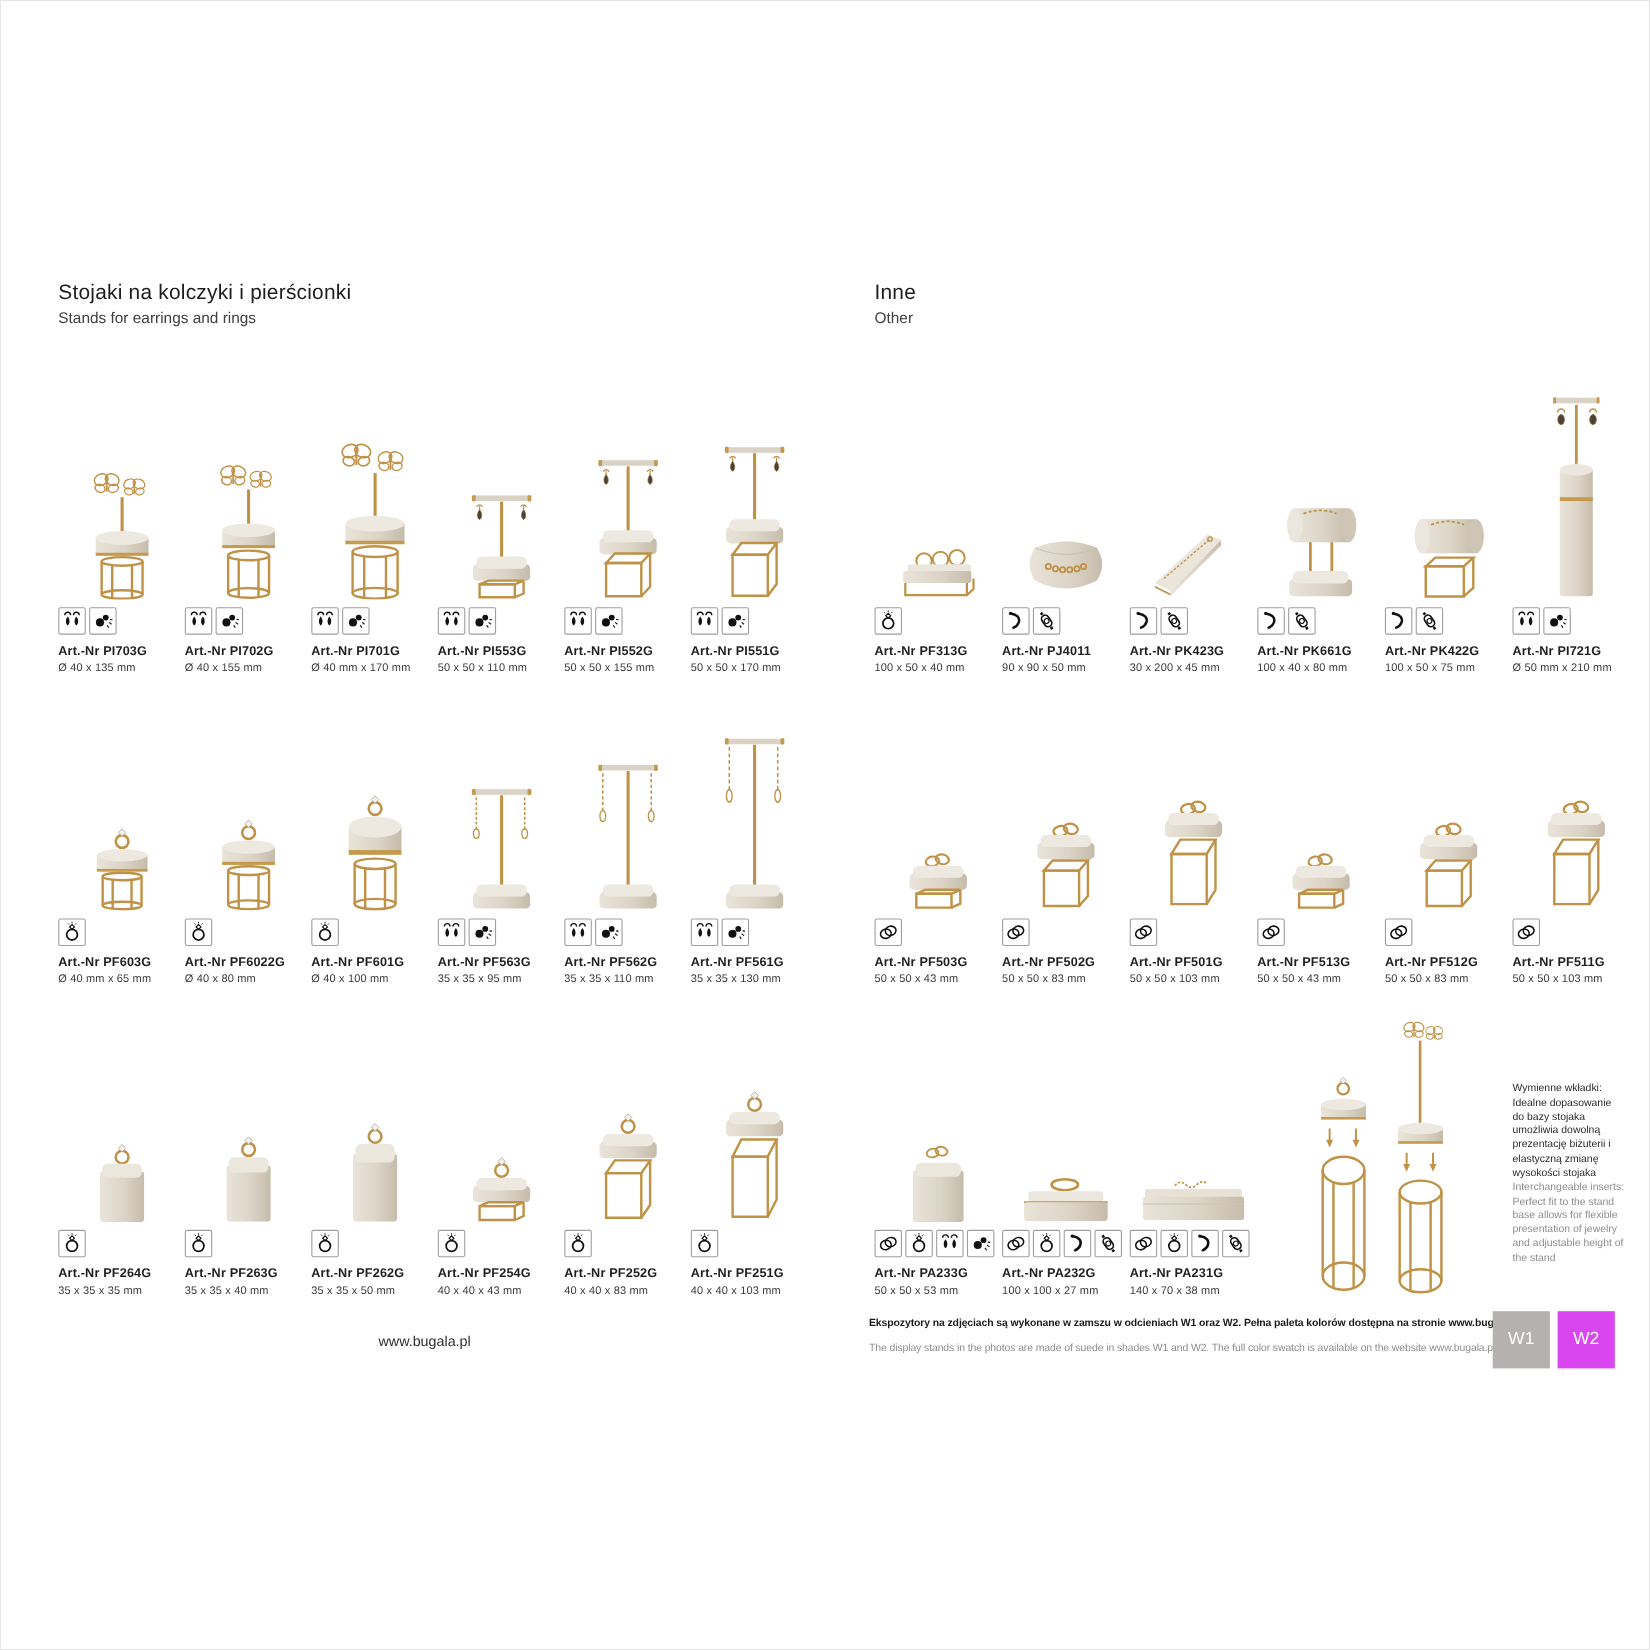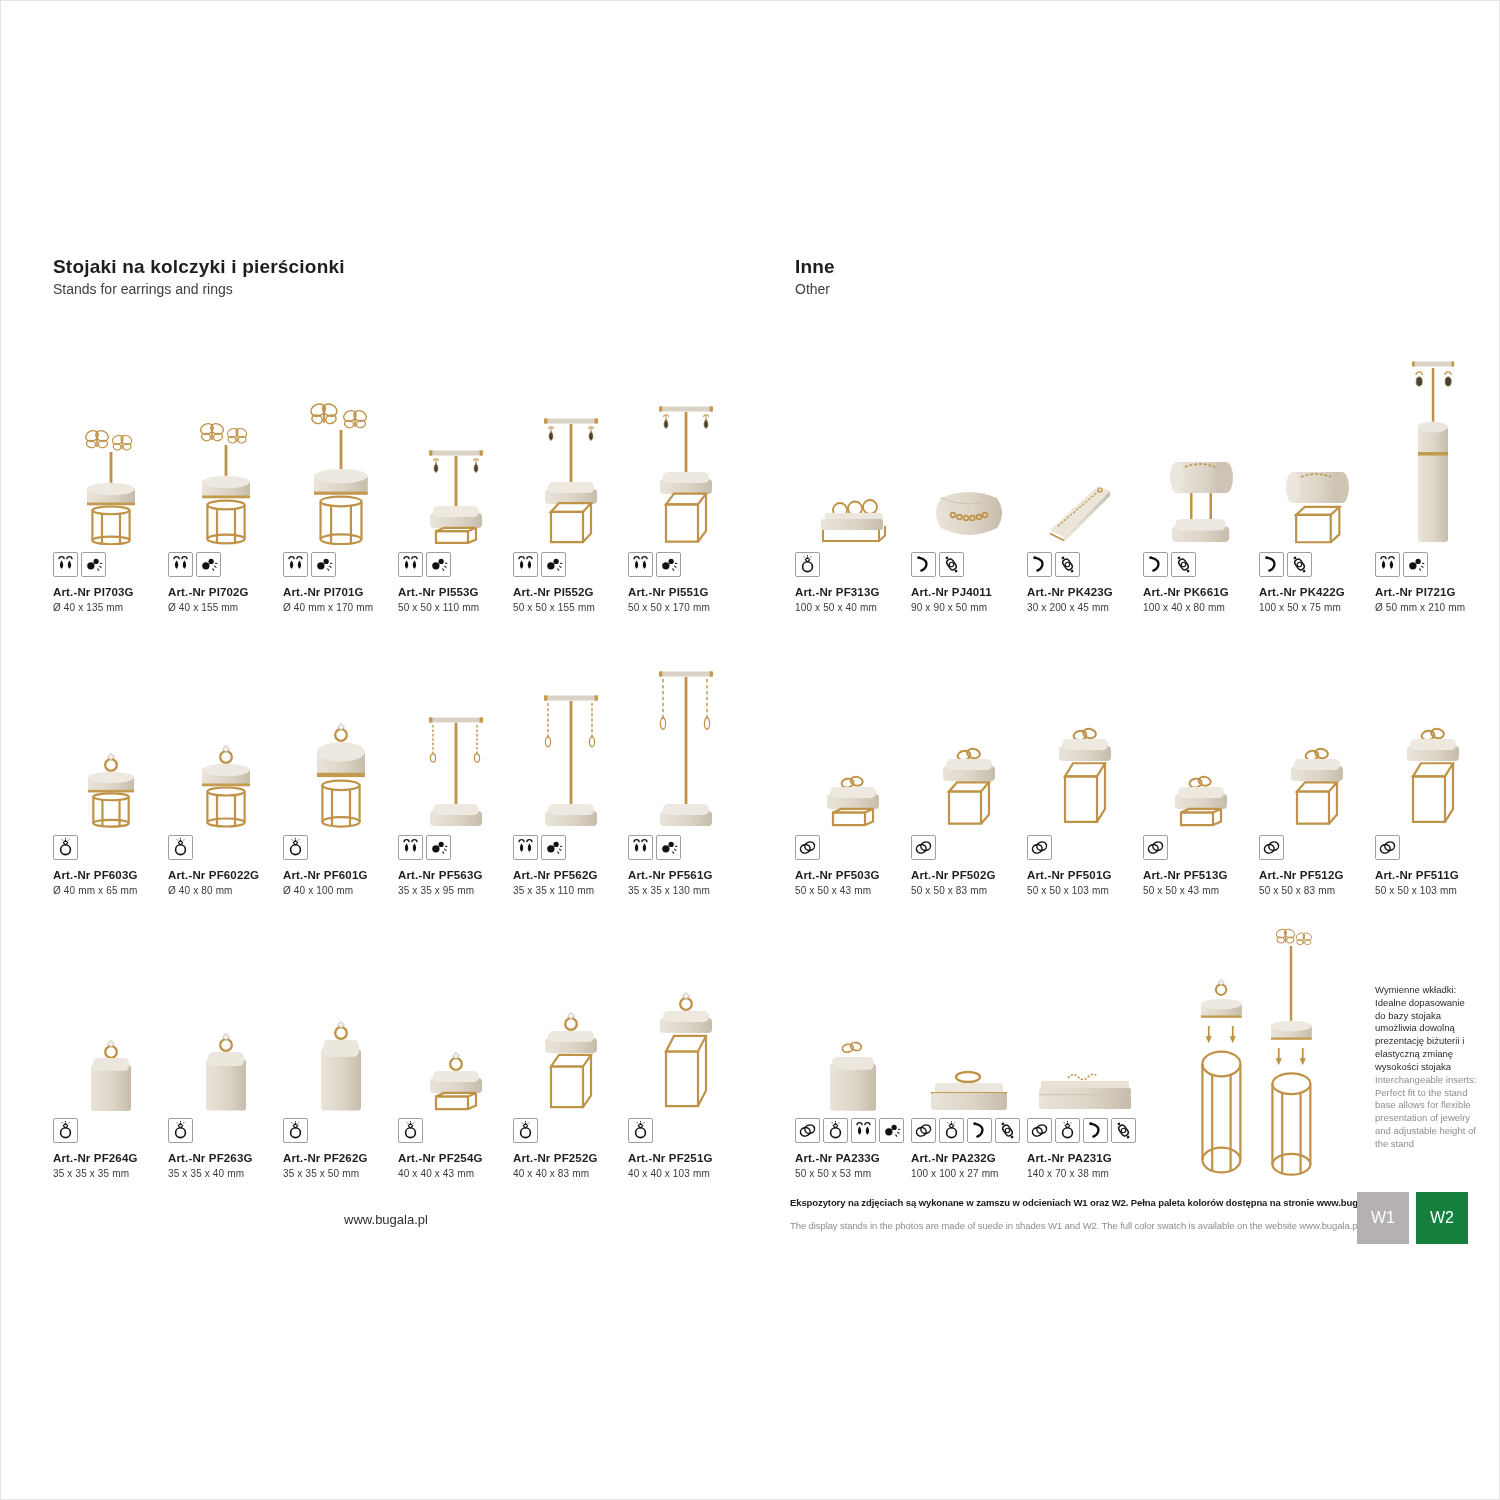--- a/index.html
+++ b/index.html
@@ -1,19 +1,19 @@
 <!DOCTYPE html>
 <html><head>
 <meta charset="utf-8">
 <style>
   html,body{margin:0;padding:0;}
   body{width:1500px;height:1500px;background:#fff;font-family:"Liberation Sans",sans-serif;position:relative;overflow:hidden;}
   .page{position:absolute;inset:0;border:1px solid #e6e6e6;}
   .sec-head{position:absolute;}
-  .t-pl{font-size:19px;font-weight:bold;color:#1d1d1f;letter-spacing:.2px;}
+  .t-pl{font-size:19px;font-weight:normal;color:#1d1d1f;letter-spacing:.2px;}
   .t-en{font-size:14px;color:#404040;margin-top:3px;}
   .prow{position:absolute;display:flex;}
   .cell{width:115px;flex:none;display:flex;flex-direction:column;align-items:flex-start;}
   .rcell{width:116px;justify-content:center;}
   .pic{width:100%;display:flex;align-items:flex-end;justify-content:center;}
   .pic-r1{height:215px}.pic-r2{height:185px}.pic-r3{height:175px}
   .pic svg{display:block}
   .icons{display:flex;gap:3px;margin-top:7px;}
   .ibox{width:25px;height:25px;border:1px solid #9f9f9f;border-radius:2px;background:#fff;display:flex;align-items:center;justify-content:center;box-sizing:border-box;}
   .ibox svg{width:21px;height:21px;}
@@ -21,21 +21,21 @@
   .dims{font-size:10px;color:#3a3a3a;margin-top:4px;white-space:nowrap;letter-spacing:.15px;}
   .website{position:absolute;left:300px;top:1212px;width:172px;text-align:center;font-size:13px;color:#2f2f2f;}
   .note-pl{position:absolute;left:790px;top:1197px;width:500px;font-size:9.5px;font-weight:bold;color:#1a1a1a;white-space:nowrap;letter-spacing:-.1px;}
   .note-en{position:absolute;left:790px;top:1220px;width:500px;font-size:9.5px;color:#8e8e8e;white-space:nowrap;letter-spacing:-.1px;}
   .ins-text{position:absolute;left:1375px;top:984px;width:102px;}
   .ins-pl{font-size:9.5px;color:#2b2b2b;line-height:1.35;}
   .ins-en{font-size:9.5px;color:#8e8e8e;line-height:1.35;}
   .ins-diagram{position:absolute;left:1183px;top:928px;}
   .swatch{position:absolute;width:52px;height:52px;display:flex;align-items:center;justify-content:center;color:#fff;font-size:16px;}
   .sw1{left:1357px;top:1192px;background:#b5b1b1;}
-  .sw2{left:1416px;top:1192px;background:#15803d;}
+  .sw2{left:1416px;top:1192px;background:#d946ef;}
 </style>
 </head>
 <body>
 
 <div class="page"></div>
 
 <svg width="0" height="0" style="position:absolute" aria-hidden="true">
 <defs>
   <linearGradient id="gSuede" x1="0" y1="0" x2="1" y2="0">
     <stop offset="0" stop-color="#e9e3d9"></stop>

